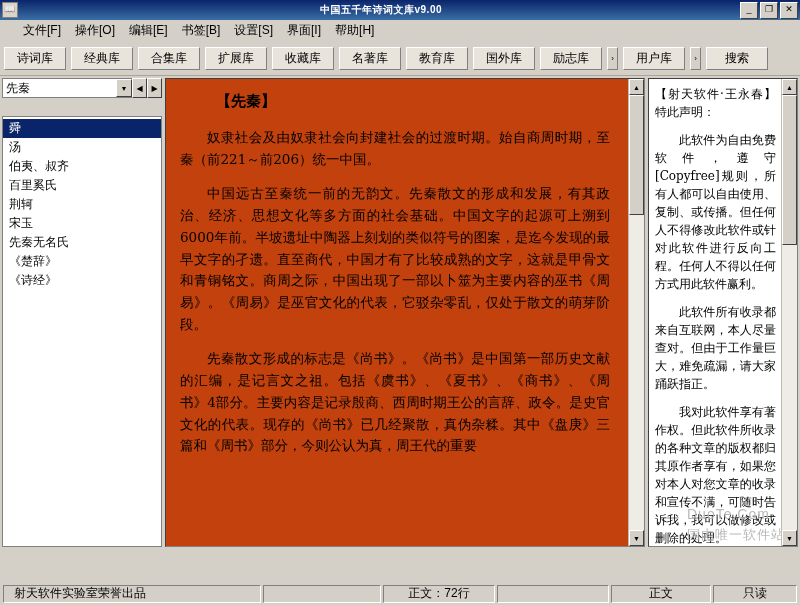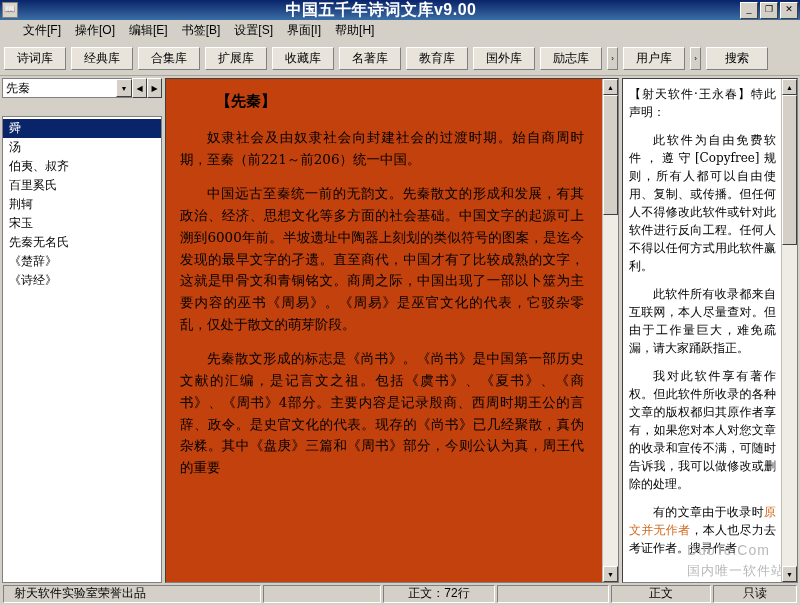--- a/index.html
+++ b/index.html
@@ -32,21 +32,21 @@
     border: 1px solid #808080;
     margin-right: 4px;
     font-size: 9px;
     line-height: 12px;
     text-align: center;
     color: #333;
   }
   .titlebar .tb-title {
     flex: 1;
     color: #fff;
-    font-size: 16px;
+    font-size: 10px;
     font-weight: bold;
     text-align: center;
     letter-spacing: 0.5px;
   }
   .tb-buttons { display: flex; gap: 2px; }
   .tb-btn {
     width: 16px; height: 15px;
     background: #d4d0c8;
     border-top: 1px solid #fff;
     border-left: 1px solid #fff;
@@ -248,21 +248,21 @@
     left: 0; right: 0;
     background: #d4d0c8;
     border-top: 1px solid #fff;
     border-left: 1px solid #fff;
     border-right: 1px solid #404040;
     border-bottom: 1px solid #404040;
     box-sizing: border-box;
   }
   
   .right-panel {
-    width: 176px;
+    width: 150px;
     display: flex;
     background: #fff;
     border: 1px solid #808080;
     border-top-color: #404040;
     border-left-color: #404040;
     box-sizing: border-box;
     overflow: hidden;
   }
   .right-doc {
     flex: 1;
@@ -291,20 +291,21 @@
   .watermark .wm-top { font-size: 14px; }
   
   .statusbar {
     height: 22px;
     background: #d4d0c8;
     display: flex;
     align-items: center;
     padding: 1px 3px 2px 3px;
     gap: 2px;
     box-sizing: border-box;
+    margin-top: 36px;
   }
   .status-cell {
     height: 18px;
     border-top: 1px solid #808080;
     border-left: 1px solid #808080;
     border-right: 1px solid #fff;
     border-bottom: 1px solid #fff;
     display: flex;
     align-items: center;
     justify-content: center;

